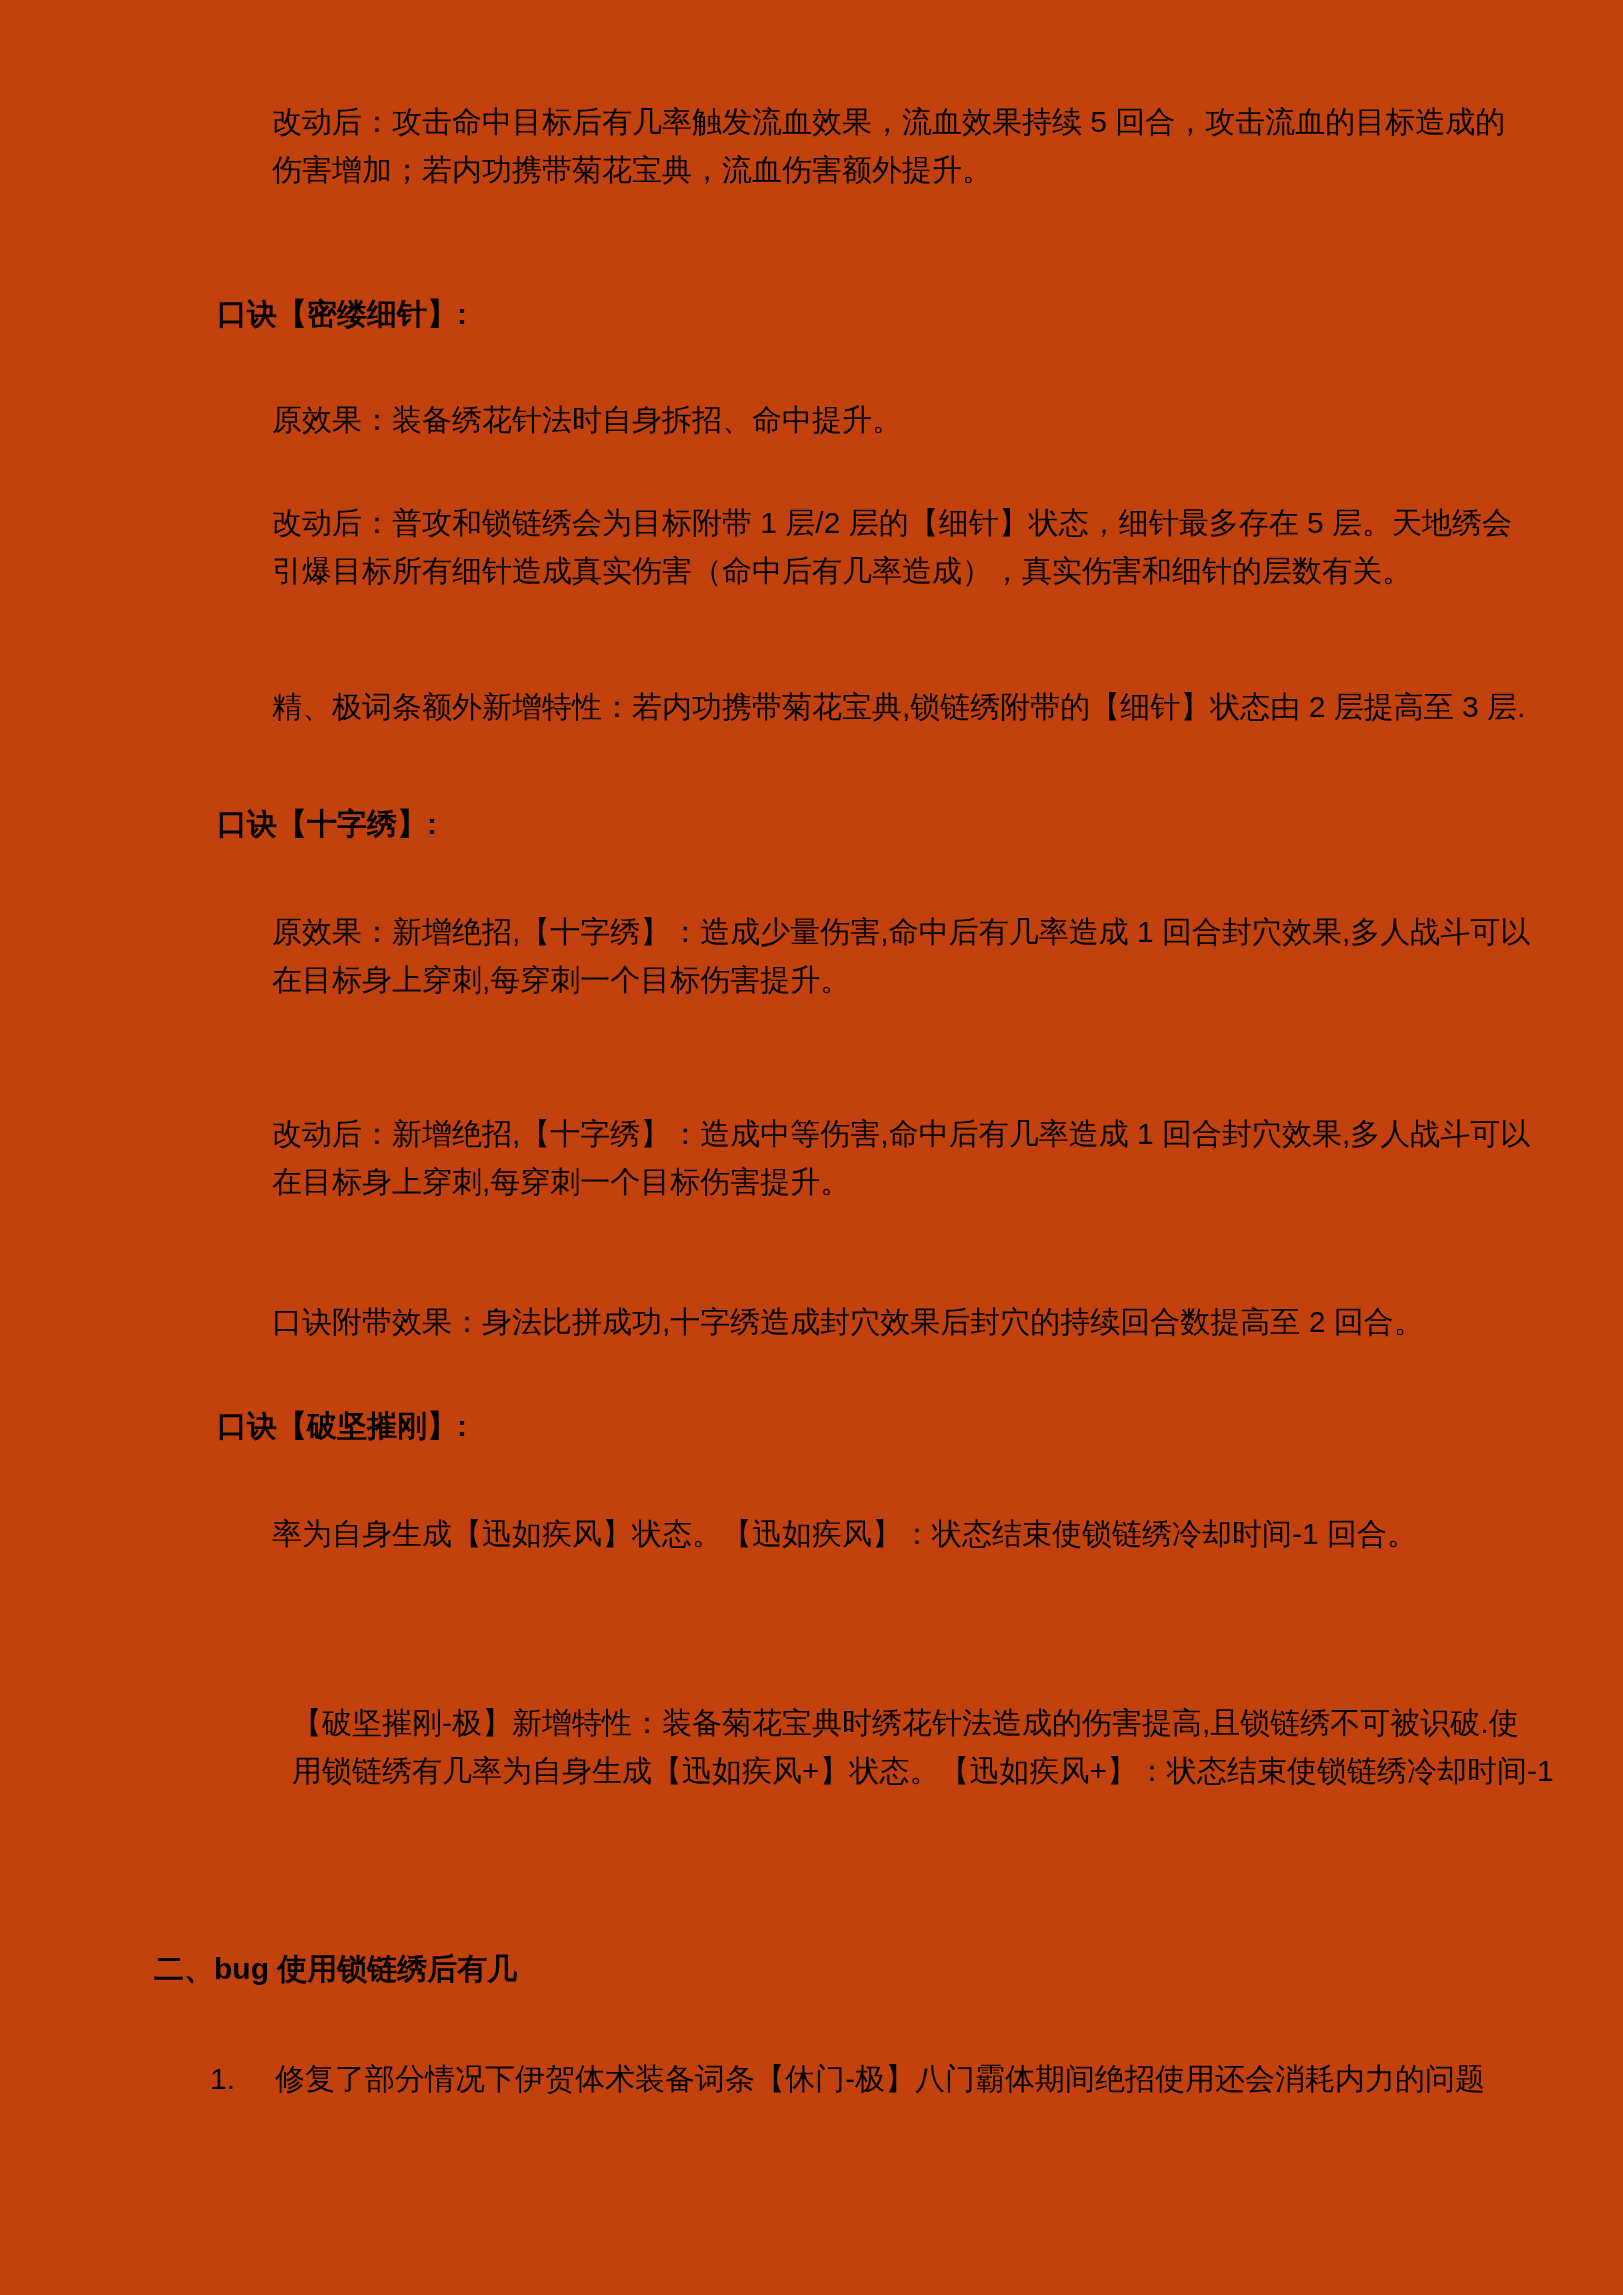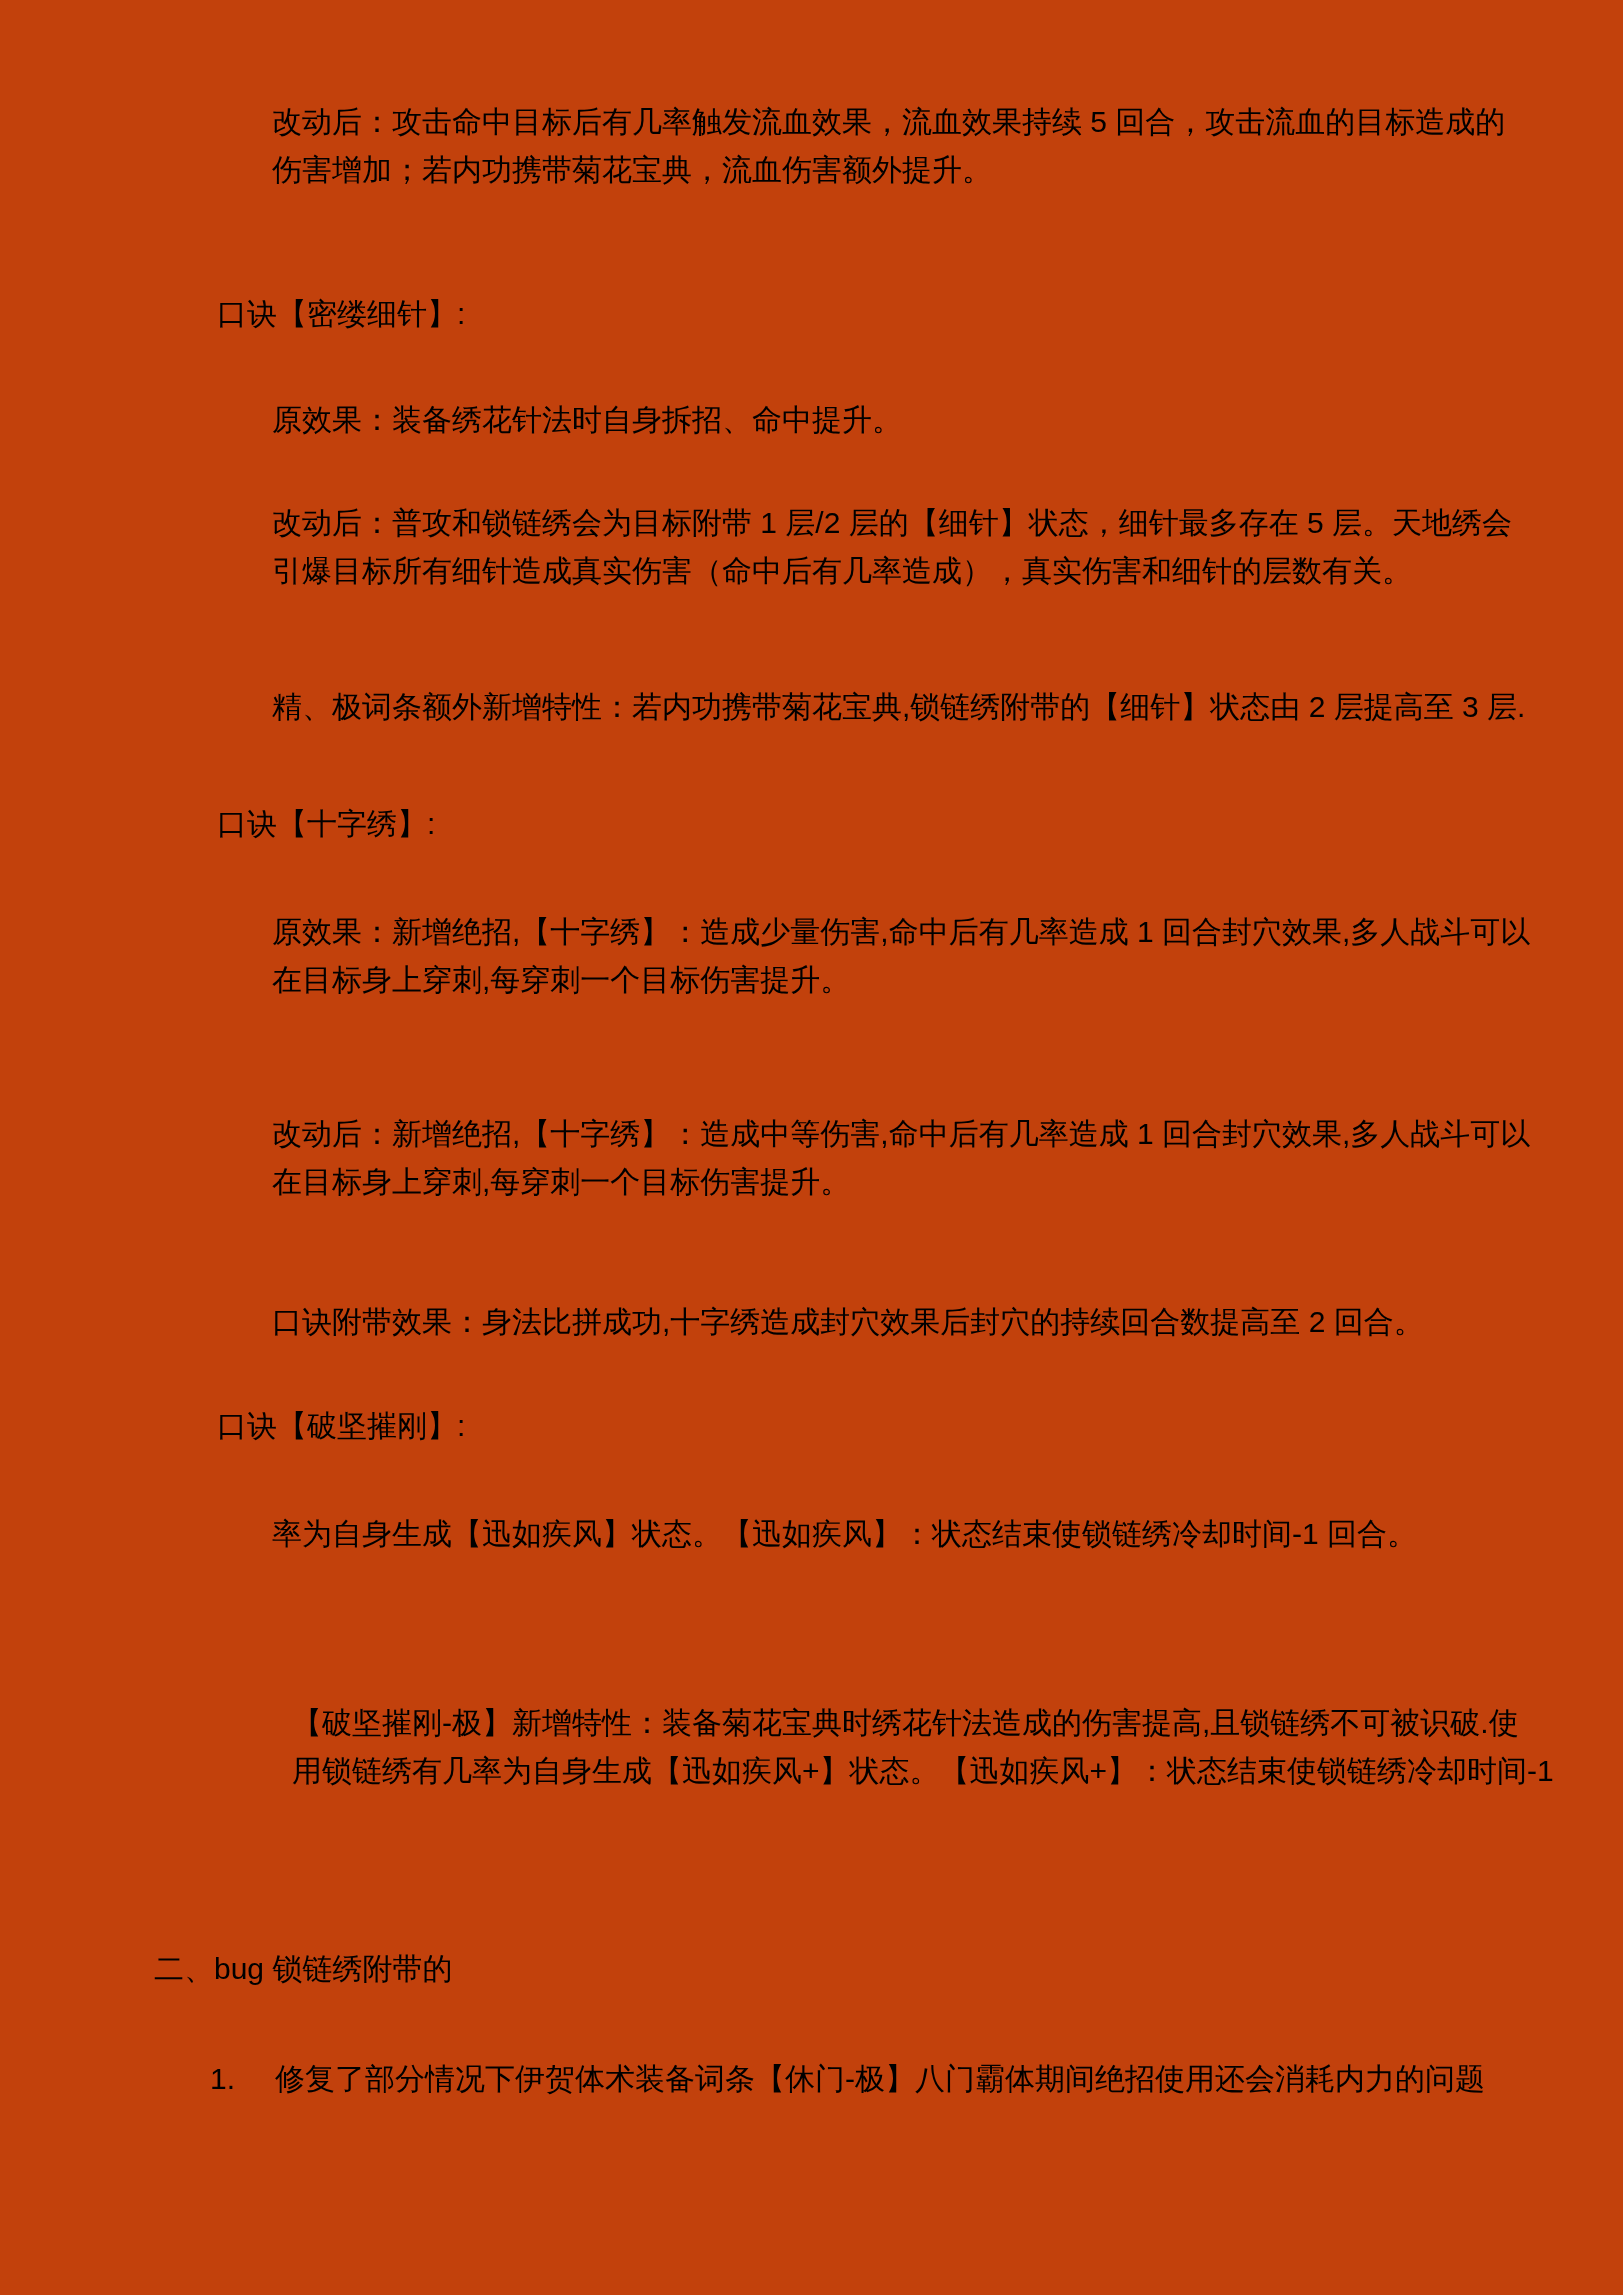--- a/index.html
+++ b/index.html
@@ -16,21 +16,21 @@
     font-family: "Liberation Sans", "DejaVu Sans", sans-serif;
     font-size: 30px;
     overflow: hidden;
   }
   .blk { position: absolute; }
   .ln {
     height: 48px;
     line-height: 48px;
     white-space: pre;
   }
-  .heading .ln { font-weight: 400; }
+  .heading .ln { font-weight: 700; }
   .list-item { display: flex; }
   .li-num {
     display: inline-block;
     width: 65px;
     height: 48px;
     line-height: 48px;
     white-space: pre;
   }
 </style>
 </head>
@@ -85,21 +85,21 @@
   <div class="blk body" style="top:1510px; left:272px;">
     <div class="ln">率为自身生成【迅如疾风】状态。【迅如疾风】：状态结束使锁链绣冷却时间-1 回合。</div>
   </div>
 
   <div class="blk body" style="top:1699px; left:272px;margin-left:20px;">
     <div class="ln">【破坚摧刚-极】新增特性：装备菊花宝典时绣花针法造成的伤害提高,且锁链绣不可被识破.使</div>
     <div class="ln">用锁链绣有几率为自身生成【迅如疾风+】状态。【迅如疾风+】：状态结束使锁链绣冷却时间-1</div>
   </div>
 
   <div class="blk heading" style="top:1945px; left:154px;">
-    <div class="ln">二、bug 锁链绣附带的</div>
+    <div class="ln">二、bug 使用锁链绣后有几</div>
   </div>
 
   <div class="blk list-item" style="top:2055px; left:210px;">
     <span class="li-num">1.</span>
     <span class="ln">修复了部分情况下伊贺体术装备词条【休门-极】八门霸体期间绝招使用还会消耗内力的问题</span>
   </div>
 
 </div>
 
 

